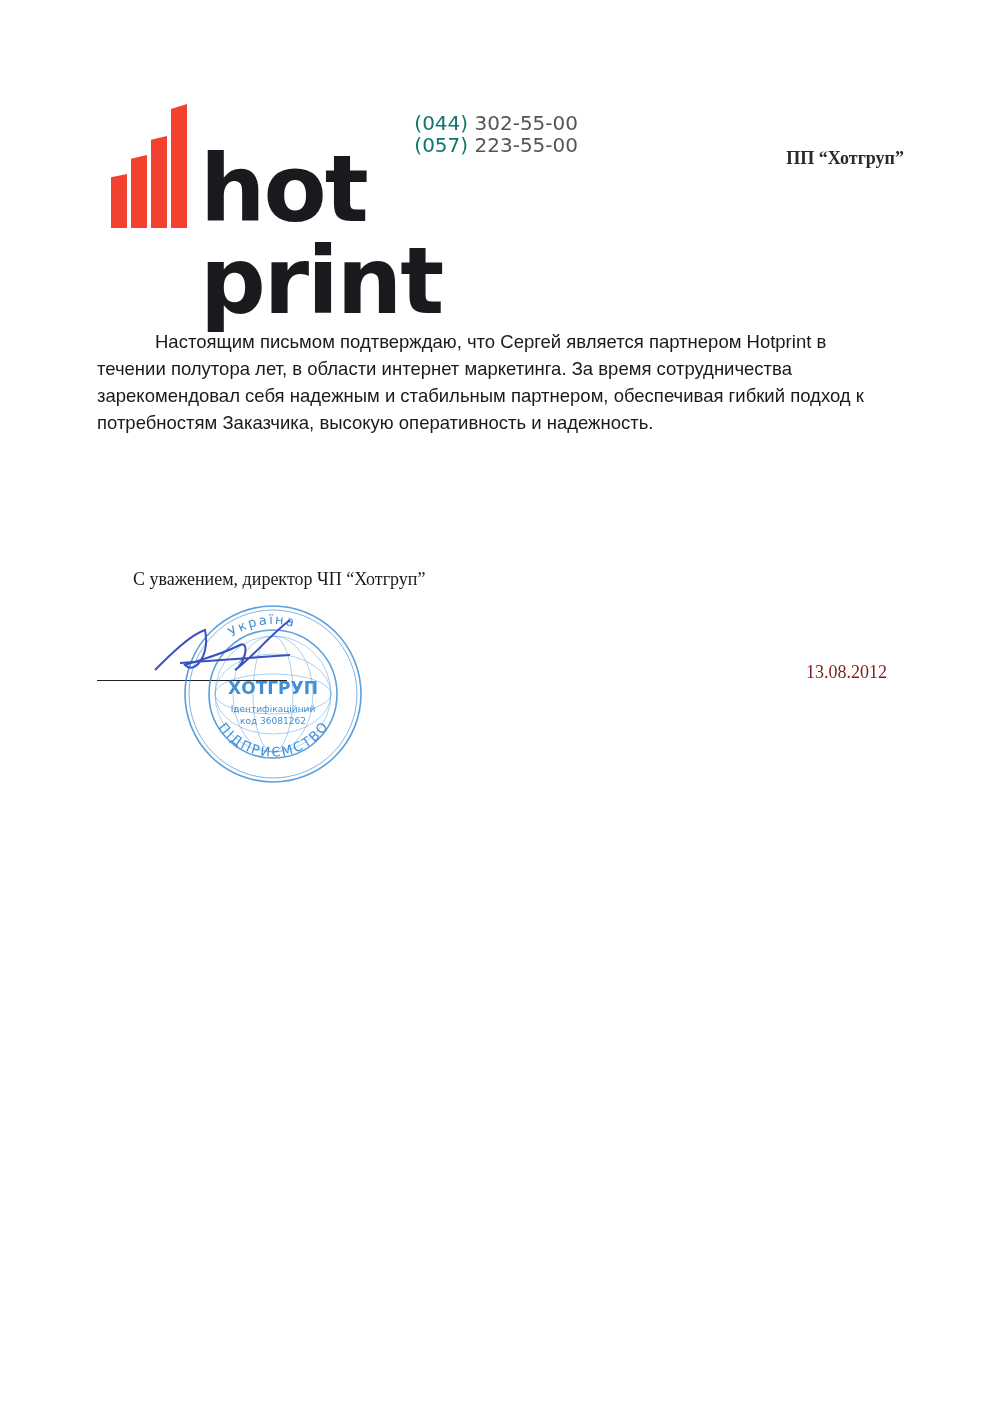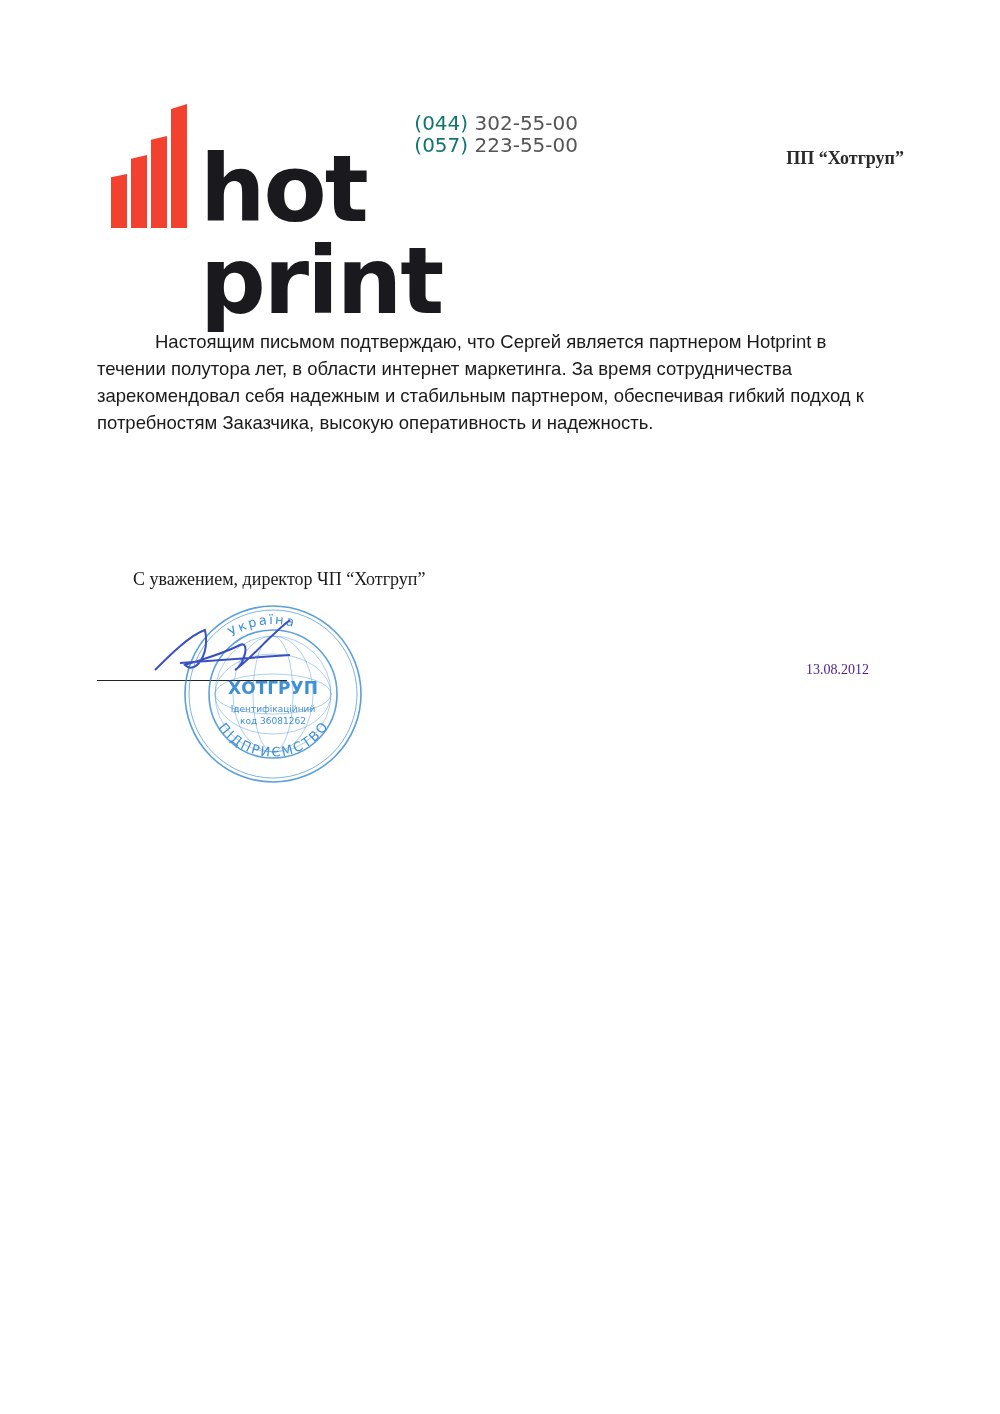--- a/index.html
+++ b/index.html
@@ -28,21 +28,21 @@
     .company .name { font-weight: bold; }
     .body-text {
       position: absolute; left: 97px; top: 328px; width: 790px;
       font-family: "Liberation Sans", sans-serif; font-size: 18.5px; line-height: 27px; color: #1a1a1a;
     }
     .body-text p { margin: 0; text-indent: 58px; }
     .closing { position: absolute; left: 97px; top: 568px; font-size: 18px; line-height: 22px; margin-left: 36px; }
     .sig-line { position: absolute; left: 97px; top: 680px; width: 190px; border-top: 1.5px solid #222; }
     .stamp { position: absolute; left: 178px; top: 602px; width: 190px; height: 185px; }
     .signature { position: absolute; left: 150px; top: 615px; width: 150px; height: 70px; }
-    .date { position: absolute; left: 806px; top: 662px; font-size: 14px; color: #4c1d95; }
+    .date { position: absolute; left: 806px; top: 662px; font-size: 18px; color: #7f1d1d; }
   </style>
 </head>
 <body>
 
 <div class="logo">
   <div class="bars">
     <div class="bar b1"></div>
       <div class="bar b2"></div>
       <div class="bar b3"></div>
       <div class="bar b4"></div>

